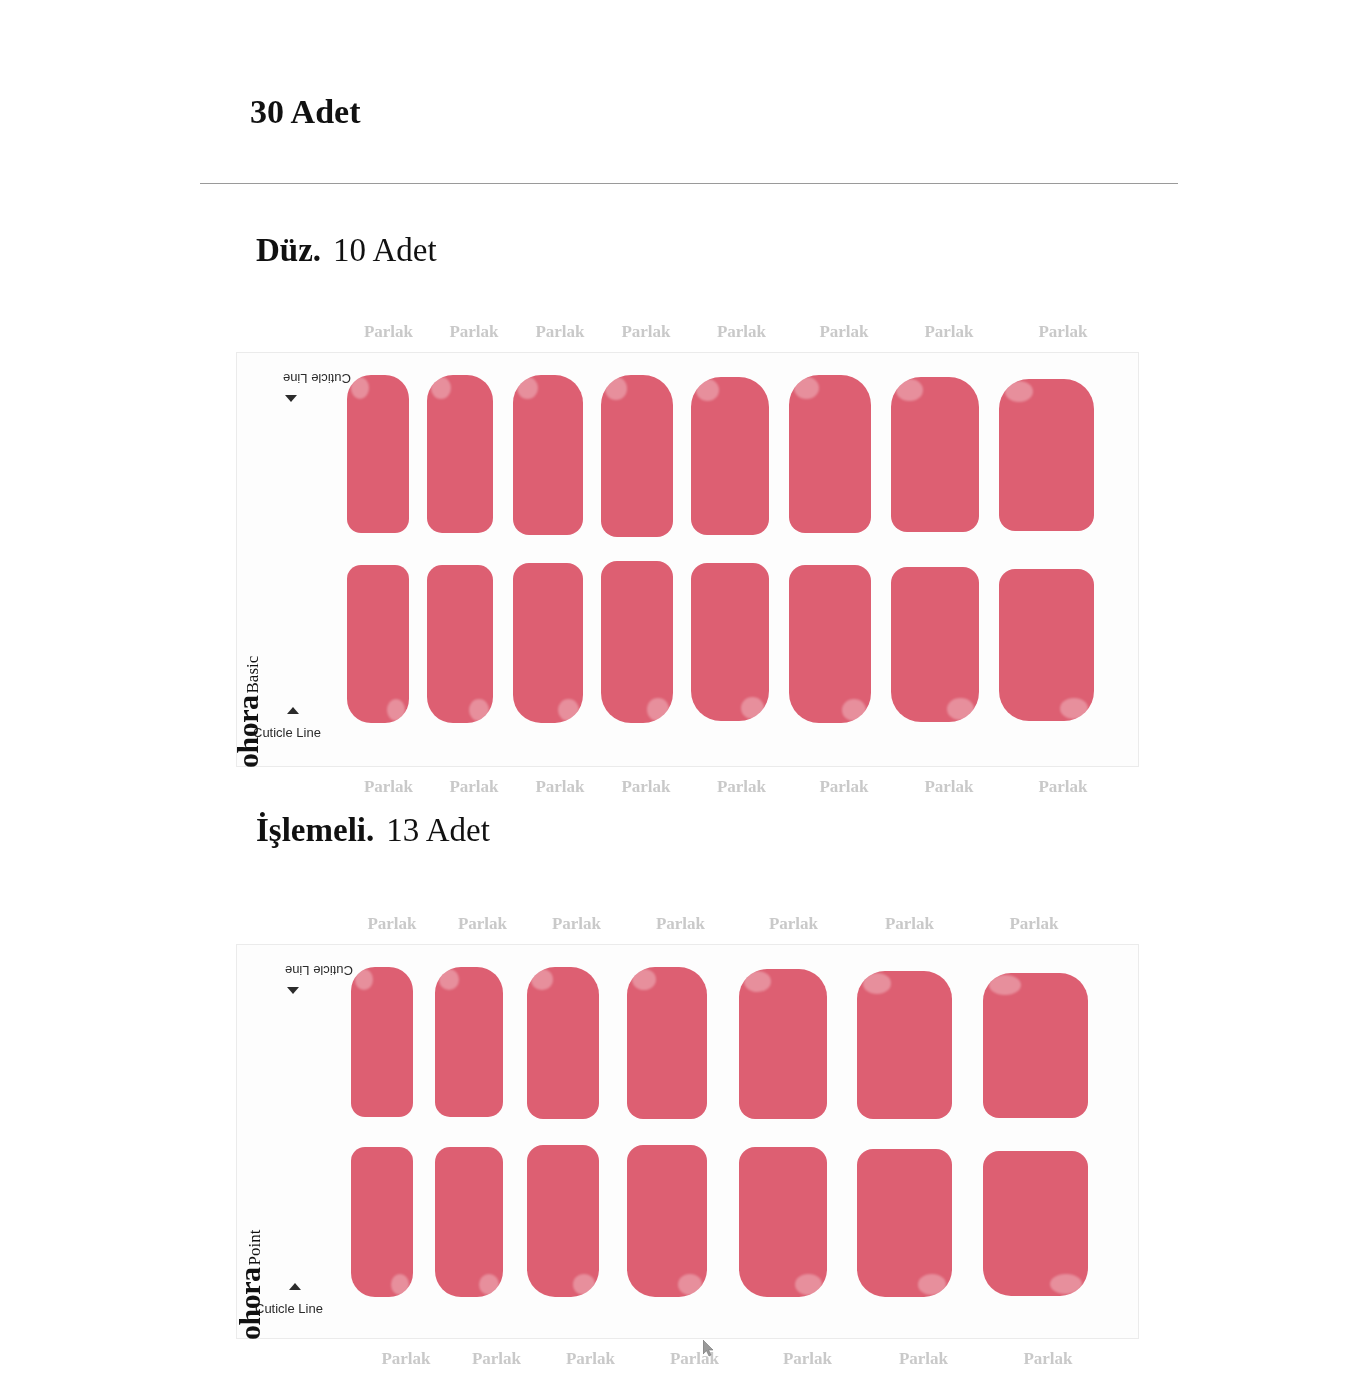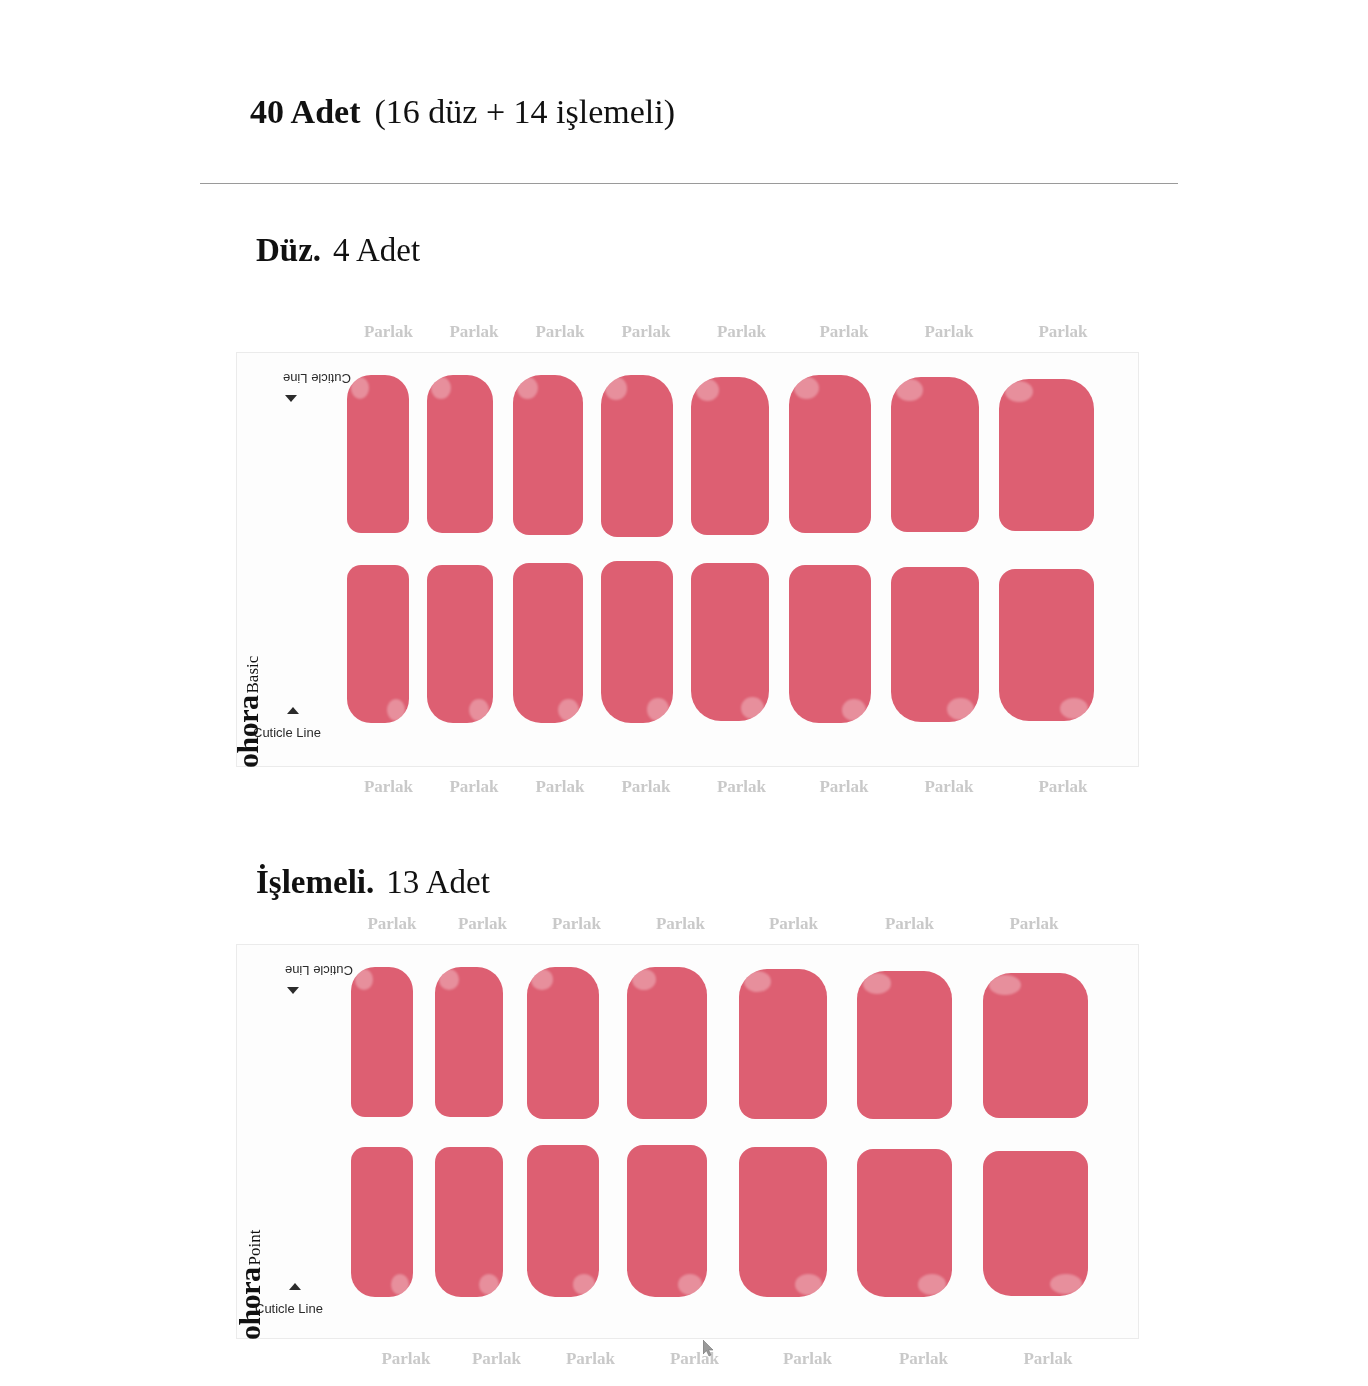--- a/index.html
+++ b/index.html
@@ -188,29 +188,28 @@
     pointer-events: none;
   }
 </style>
 </head>
 <body>
 
 <div class="page">
 
 
   <div class="subtitle-row">
-    <span class="subtitle-strong">40 Adet</span>
-    <span class="subtitle-rest">(16 düz + 14 işlemeli)</span>
+    <span class="subtitle-strong">30 Adet</span>
   </div>
 
   <div class="divider"></div>
 
   <div class="section-heading" style="left:256px; top:232px;">
     <span class="strong">Düz.</span>
-    <span class="light">4 Adet</span>
+    <span class="light">10 Adet</span>
   </div>
 
   <div class="sheet-block" style="left:236px; top:322px;">
 
     <div class="labels-row" style="left:110px; top:0px;">
       <span class="gloss-label" style="width:85px;">Parlak</span>
       <span class="gloss-label" style="width:86px;">Parlak</span>
       <span class="gloss-label" style="width:86px;">Parlak</span>
       <span class="gloss-label" style="width:86px;">Parlak</span>
       <span class="gloss-label" style="width:105px;">Parlak</span>
@@ -256,21 +255,21 @@
       <span class="gloss-label" style="width:86px;">Parlak</span>
       <span class="gloss-label" style="width:86px;">Parlak</span>
       <span class="gloss-label" style="width:86px;">Parlak</span>
       <span class="gloss-label" style="width:105px;">Parlak</span>
       <span class="gloss-label" style="width:100px;">Parlak</span>
       <span class="gloss-label" style="width:110px;">Parlak</span>
       <span class="gloss-label" style="width:118px;">Parlak</span>
     </div>
   </div>
 
-  <div class="section-heading" style="left:256px; top:864px;">
+  <div class="section-heading" style="left:256px; top:812px;">
     <span class="strong">İşlemeli.</span>
     <span class="light">13 Adet</span>
   </div>
 
   <div class="sheet-block" style="left:236px; top:914px;">
 
     <div class="labels-row" style="left:112px; top:0px;">
       <span class="gloss-label" style="width:88px;">Parlak</span>
       <span class="gloss-label" style="width:93px;">Parlak</span>
       <span class="gloss-label" style="width:95px;">Parlak</span>

